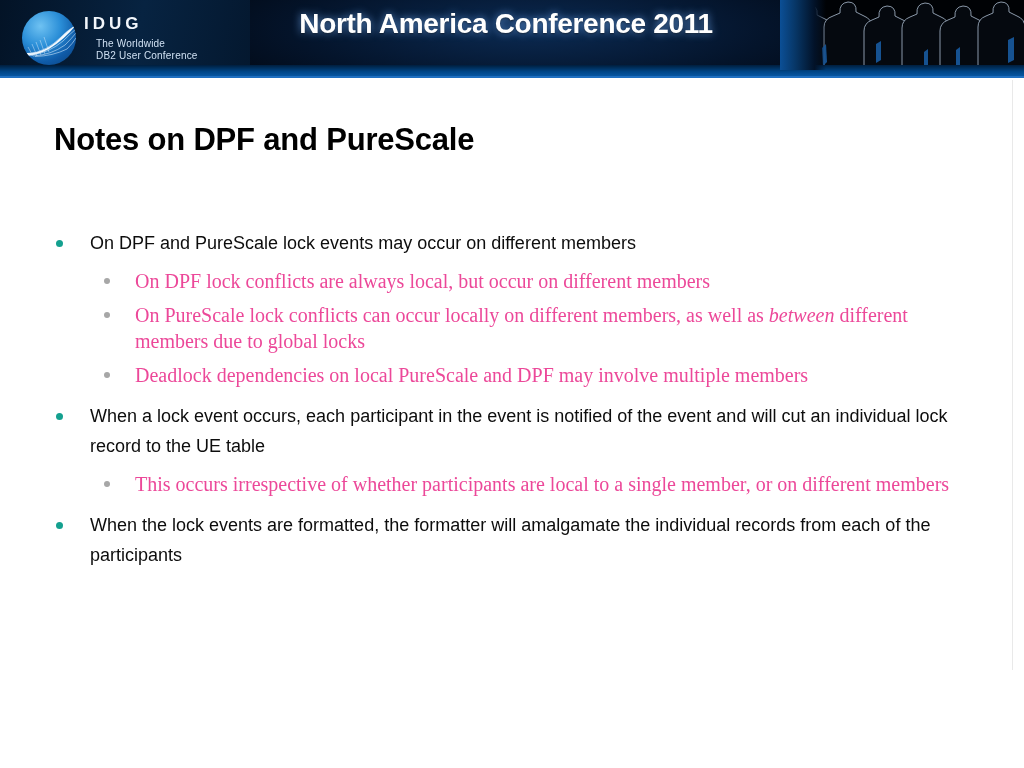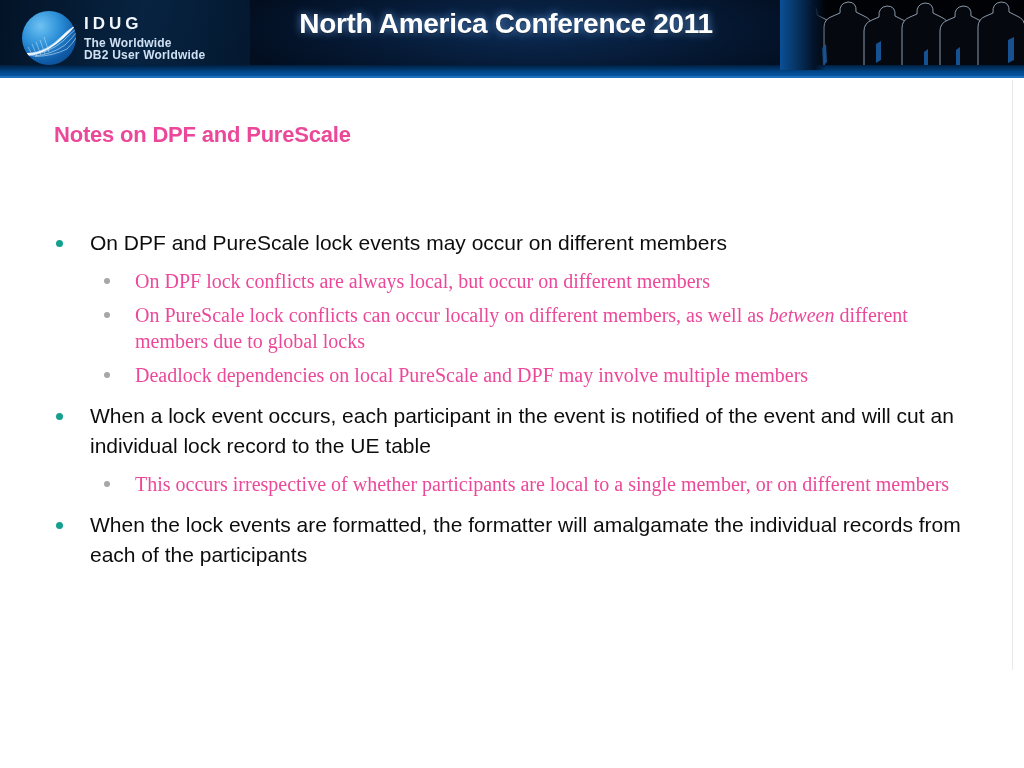--- a/index.html
+++ b/index.html
@@ -89,27 +89,28 @@
   }
   .logo-idug {
     font-size: 17px;
     font-weight: bold;
     letter-spacing: 4px;
     color: #f2f6fb;
     line-height: 26px;
     font-family: "Liberation Sans", sans-serif;
   }
   .logo-sub {
-    font-size: 12px;
-    font-weight: bold;
+    font-size: 10px;
+    font-weight: normal;
     color: #cfe0f2;
     line-height: 11px;
     letter-spacing: 0.2px;
     margin-top: 1px;
     font-family: "Liberation Sans", sans-serif;
+    margin-left: 12px;
   }
 
   
   .banner-title {
     position: absolute;
     left: 256px; top: 8px;
     width: 500px;
     text-align: center;
     font-size: 28px;
     font-weight: bold;
@@ -131,37 +132,37 @@
     left: 0; top: 0;
     width: 46px; height: 70px;
     background: linear-gradient(90deg, #0b4f96 0%, #073564 35%, #021228 75%, rgba(0,2,5,0) 100%);
     z-index: 3;
   }
 
   
   .slide-title {
     position: absolute;
     left: 54px; top: 122px;
-    font-size: 22px;
+    font-size: 31px;
     font-weight: bold;
-    color: #ec4899;
+    color: #000000;
     letter-spacing: -0.2px;
     font-family: "Liberation Sans", sans-serif;
   }
 
   
   .content {
     position: absolute;
     left: 48px; top: 228px;
     width: 930px;
   }
   .bullet-l1 {
     position: relative;
     padding-left: 42px;
-    font-size: 21px;
+    font-size: 18px;
     line-height: 30px;
     color: #0d0d0d;
     margin-bottom: 4px;
     font-family: "Liberation Sans", sans-serif;
   }
   .bullet-l1 > .dot {
     position: absolute;
     left: 8px; top: 12px;
     width: 7px; height: 7px;
     border-radius: 50%;
@@ -243,21 +244,21 @@
               <path d="M7,21 L12,33"></path>
               <path d="M11,19 L16,32"></path>
             <path d="M15,17 L20,31"></path>
               <path d="M19,14 L24,29"></path>
           </g>
         </svg>
       </div>
       <div class="logo-text">
         <div class="logo-idug">IDUG</div>
         <div class="logo-sub">The Worldwide</div>
-        <div class="logo-sub">DB2 User Worldwide</div>
+        <div class="logo-sub">DB2 User Conference</div>
       </div>
     </div>
 
     <div class="banner-title">North America Conference 2011</div>
 
     <div class="banner-strip-inner"></div>
     <div class="banner-underline"></div>
   </div>
 
   <div class="slide-title">Notes on DPF and PureScale</div>

